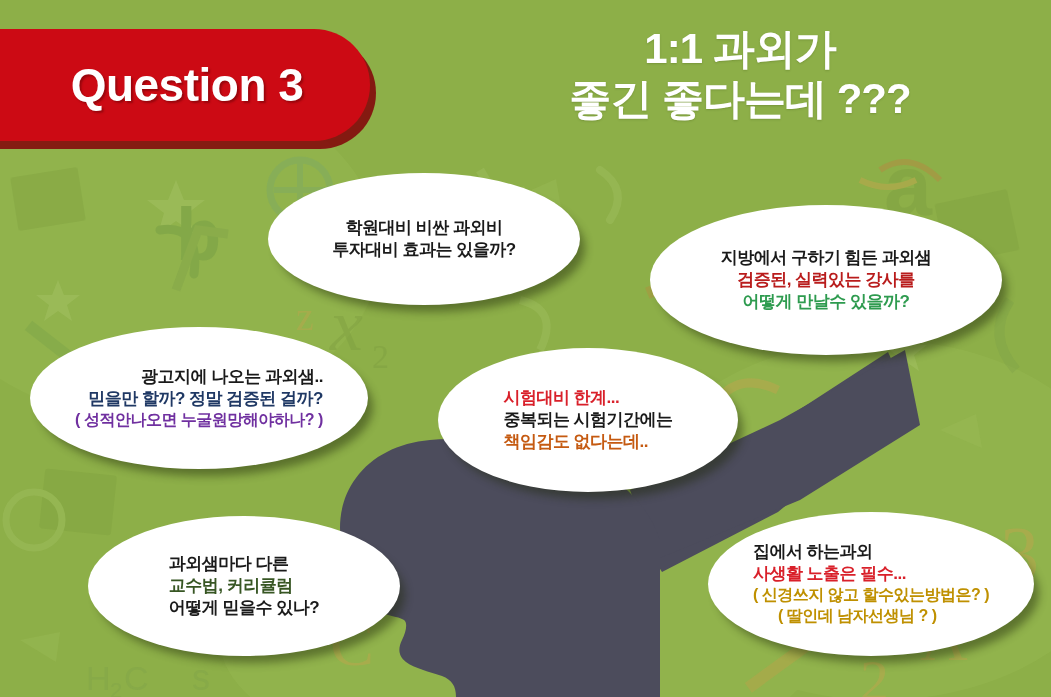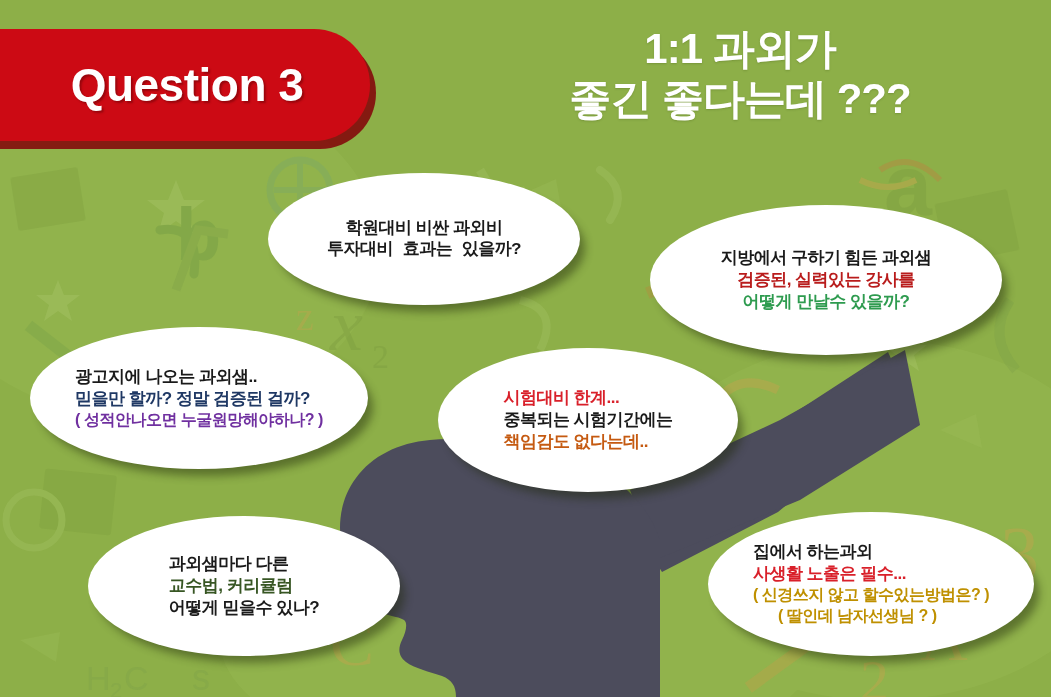--- a/index.html
+++ b/index.html
@@ -87,21 +87,21 @@
   #bubble-univ   { left:438px; top:348px;  width:300px; height:144px; }
   #bubble-method { left:88px;  top:516px;  width:312px; height:140px; }
   #bubble-home   { left:708px; top:512px;  width:326px; height:144px; }
 
   #bubble-cost   .bubble-text { font-size:17px;text-align:center; }
   #bubble-region .bubble-text { font-size:17px; }
   #bubble-ad     .bubble-text { font-size:17px; }
   #bubble-univ   .bubble-text { font-size:17px; text-align:left; }
   #bubble-method .bubble-text { font-size:17px; }
   #bubble-home   .bubble-text { font-size:17px; text-align:left; }
-  #bubble-ad     .bubble-text { text-align:left; }
+  #bubble-ad     .bubble-text { text-align:right; }
   #bubble-method .bubble-text { text-align:left; }
 </style>
 </head>
 <body>
 
 <div id="slide">
 
   <svg id="doodle-layer" viewBox="0 0 1051 697" width="1051" height="697" aria-hidden="true">
     <rect x="0" y="0" width="1051" height="697" fill="#8daf48"></rect>
     <g opacity="0.32">
@@ -211,21 +211,21 @@
   </div>
 
   <div class="headline">
     <div>1:1 과외가</div>
     <div>좋긴 좋다는데 ???</div>
   </div>
 
   <div class="bubble" id="bubble-cost">
     <div class="bubble-text">
         <span class="ln" style="color: rgb(26, 26, 26);">학원대비 비싼 과외비</span>
-        <span class="ln" style="color: rgb(26, 26, 26); font-family: Liberation Mono, monospace;">투자대비 효과는 있을까?</span>
+        <span class="ln" style="color: rgb(26, 26, 26);">투자대비 효과는 있을까?</span>
       </div>
   </div>
 
   <div class="bubble" id="bubble-region">
     <div class="bubble-text">
         <span class="ln" style="color: rgb(26, 26, 26);">지방에서 구하기 힘든 과외샘</span>
         <span class="ln" style="color: #b91c1c;">검증된, 실력있는 강사를</span>
         <span class="ln" style="color: rgb(46, 155, 79);">어떻게 만날수 있을까?</span>
       </div>
   </div>

